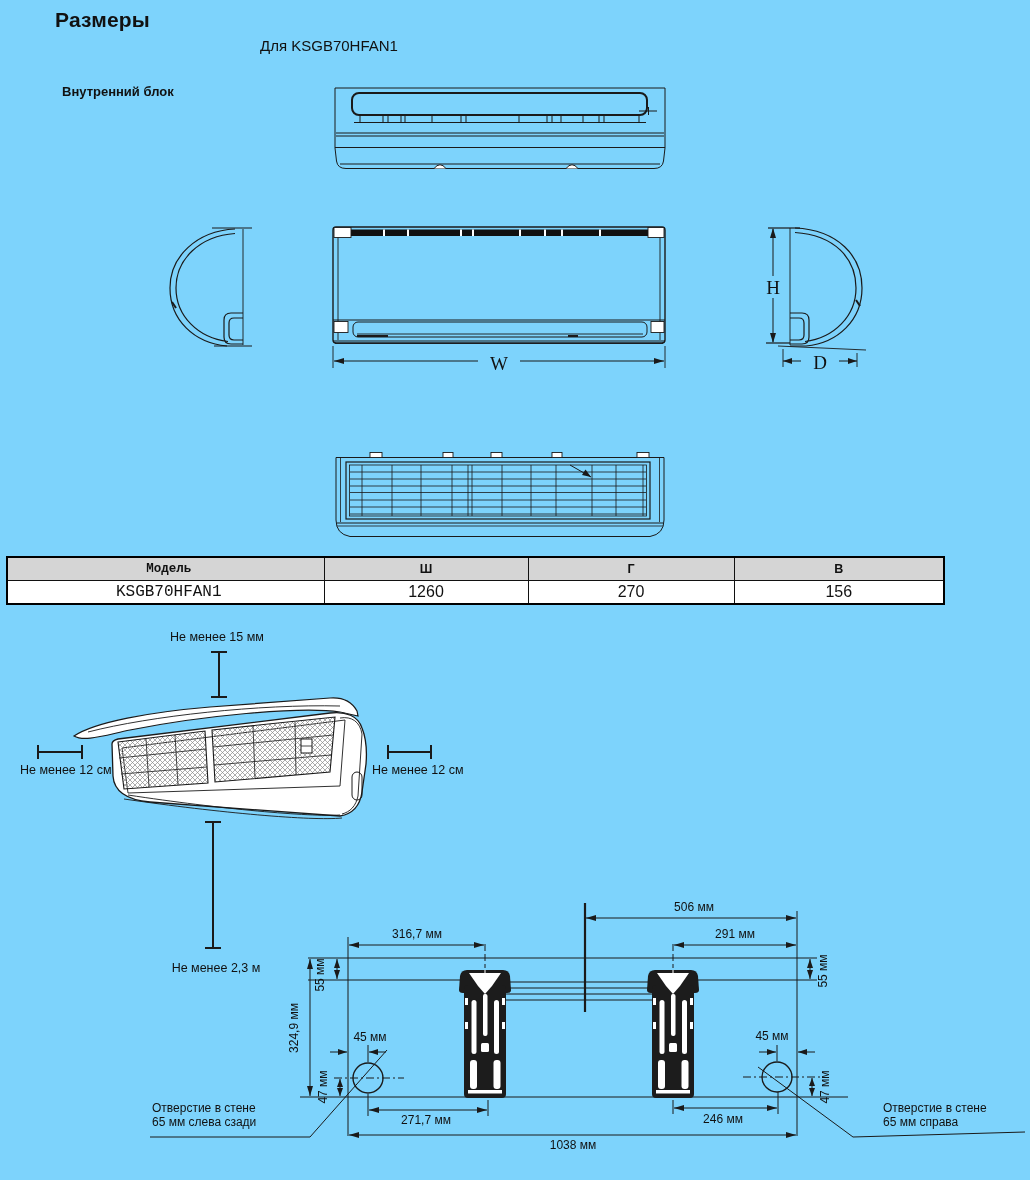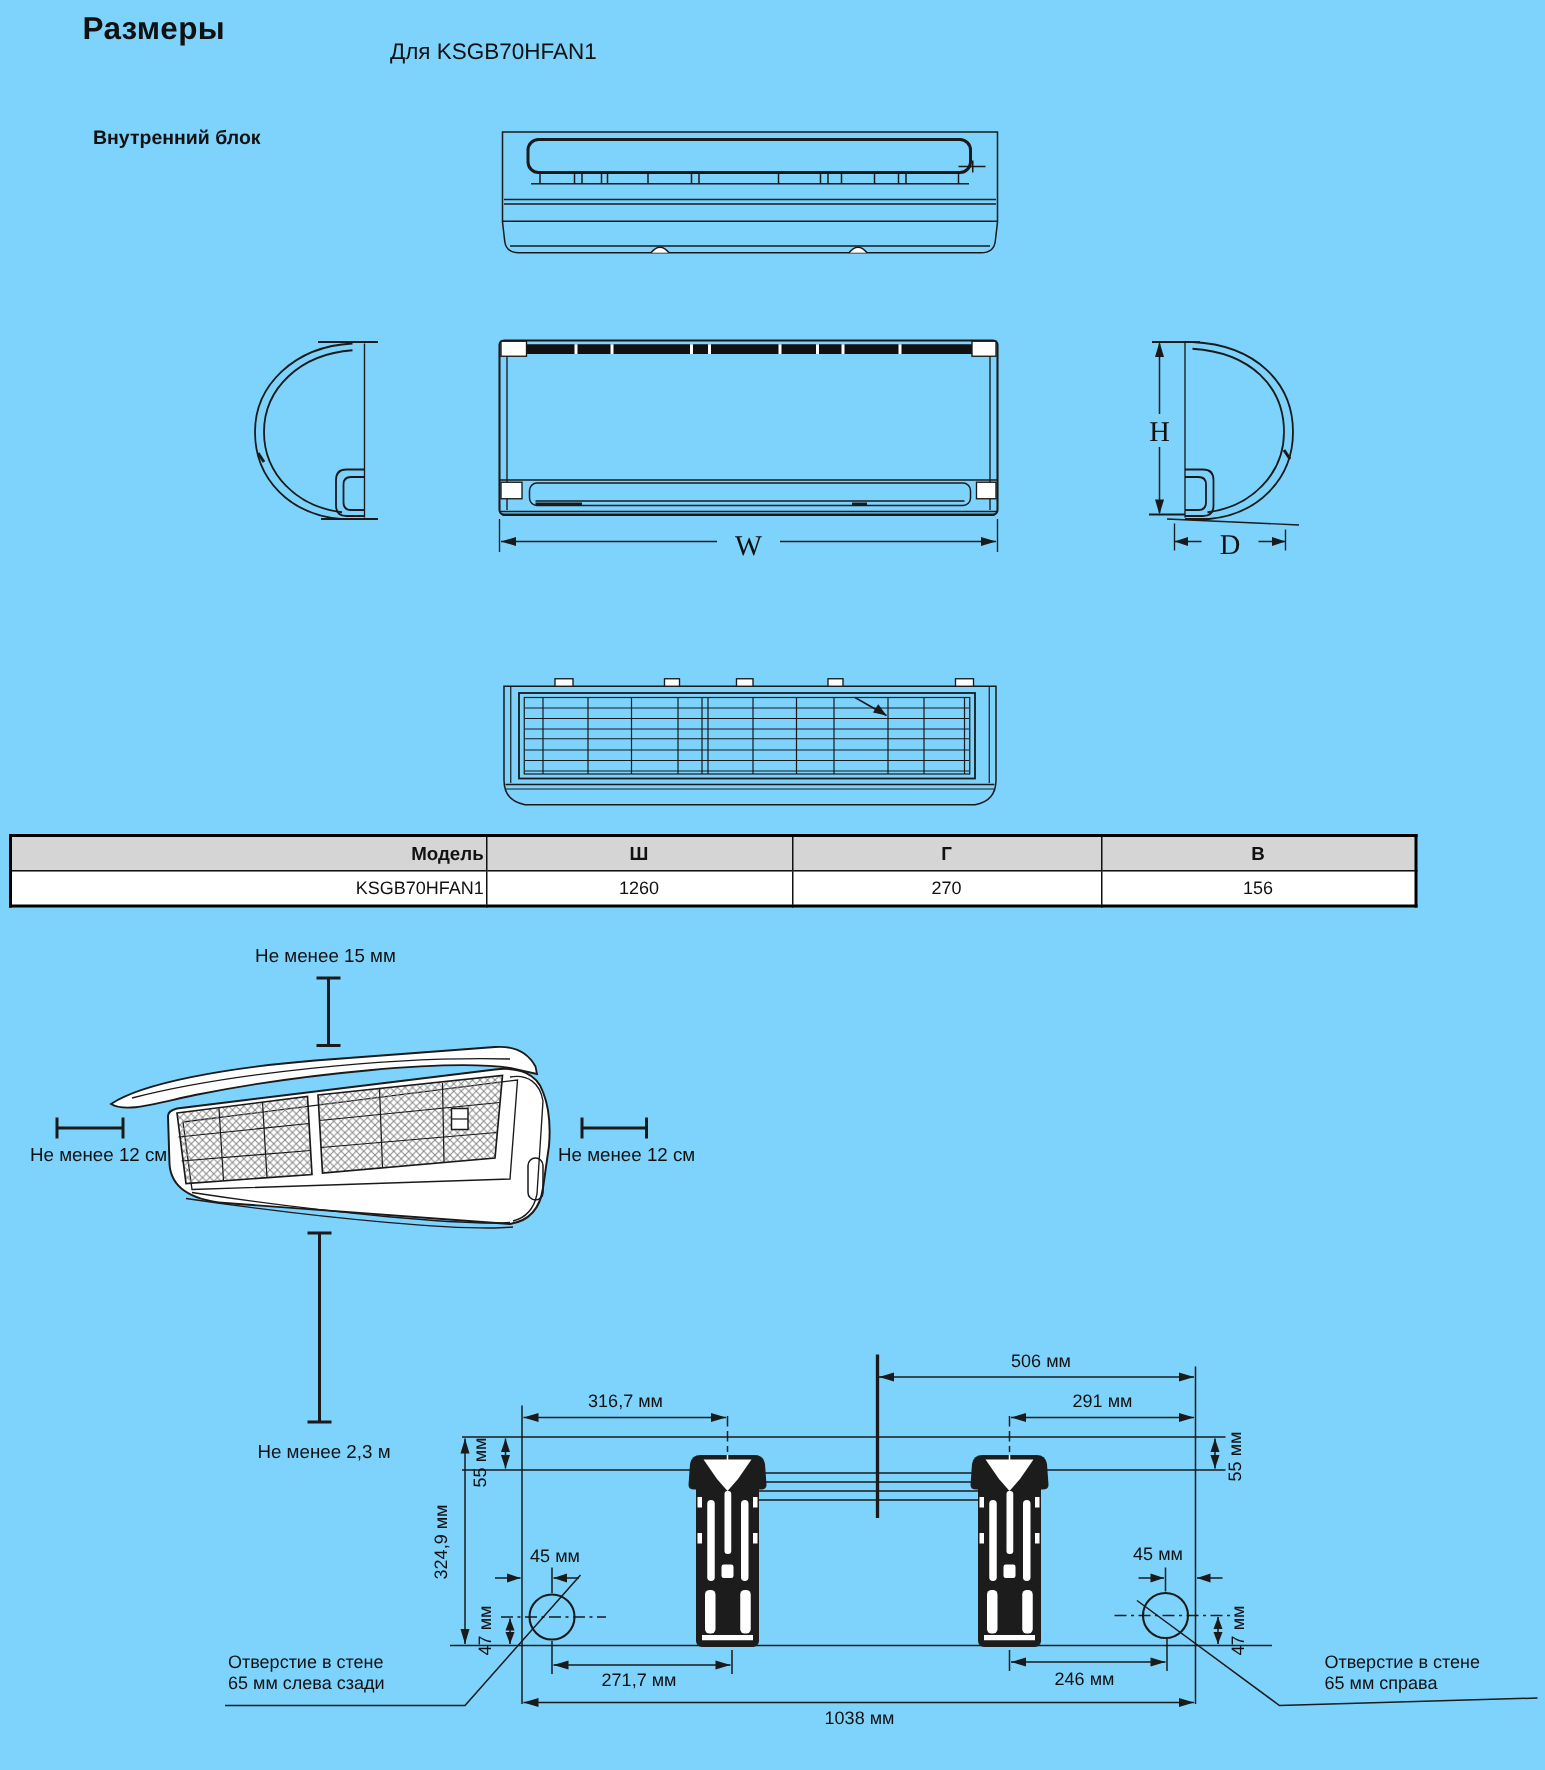--- a/index.html
+++ b/index.html
@@ -1,31 +1,31 @@
 <!DOCTYPE html>
 <html><head>
 <meta charset="utf-8">
 <style>
   html,body{margin:0;padding:0;background:#fff;}
   #page{position:relative;width:1030px;height:1180px;background:#7dd3fc;overflow:hidden;
         font-family:"Liberation Sans",sans-serif;color:#111;}
   .abs{position:absolute;}
   .title{left:55px;top:8px;font-size:21px;font-weight:bold;letter-spacing:.2px;}
-  .subtitle{left:260px;top:26px;font-size:15px;}
+  .subtitle{left:260px;top:37px;font-size:15px;}
   .section{left:62px;top:84px;font-size:13px;font-weight:bold;}
   svg{position:absolute;overflow:visible;}
   svg text{font-family:"Liberation Sans",sans-serif;fill:#111;font-size:12px;}
   text.serif{font-family:"Liberation Serif",serif;font-size:19px;}
   text.clr{font-size:12.5px;}
   .dim-table{position:absolute;left:6px;top:556px;width:937px;border-collapse:collapse;
              table-layout:fixed;border:2px solid #000;}
   .dim-table th,.dim-table td{border:1px solid #111;height:20px;font-weight:normal;}
   .dim-table th{background:#d5d5d5;font-size:12.5px;font-weight:bold;}
-  .dim-table td{font-size:12px;background:#fff;}
-  .cL{text-align:right;padding-left:7px;}
+  .dim-table td{font-size:16px;background:#fff;}
+  .cL{text-align:center;padding-left:7px;font-family:Liberation Mono, monospace;}
   .cC{text-align:center;}
 </style>
 </head>
 <body>
 
 <div id="page">
 
   <div class="abs title">Размеры</div>
   <div class="abs subtitle">Для KSGB70HFAN1</div>
   <div class="abs section">Внутренний блок</div>

